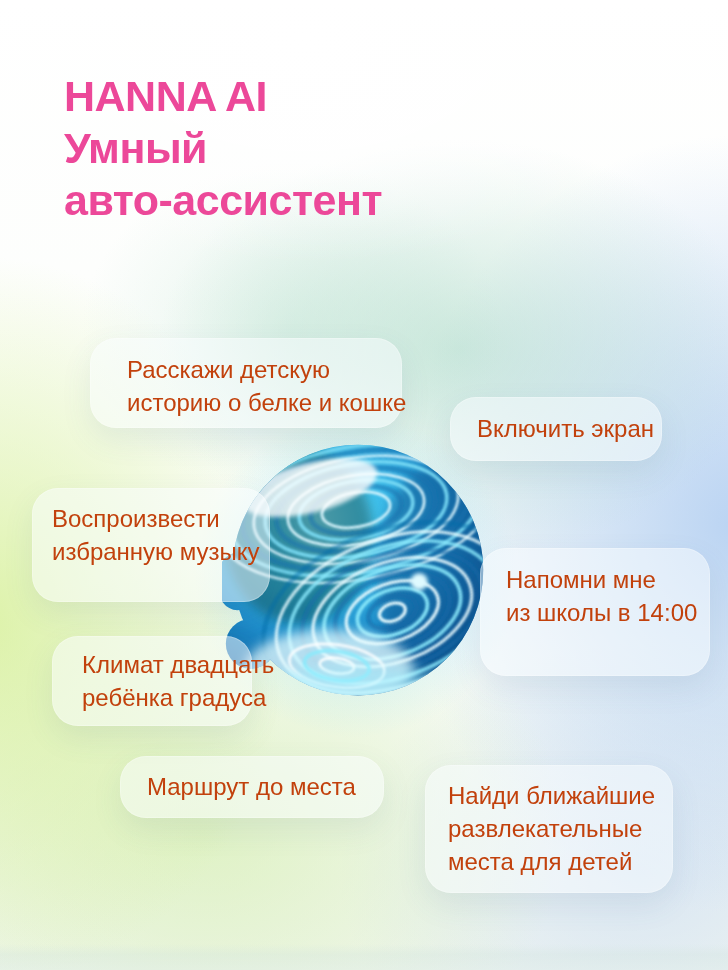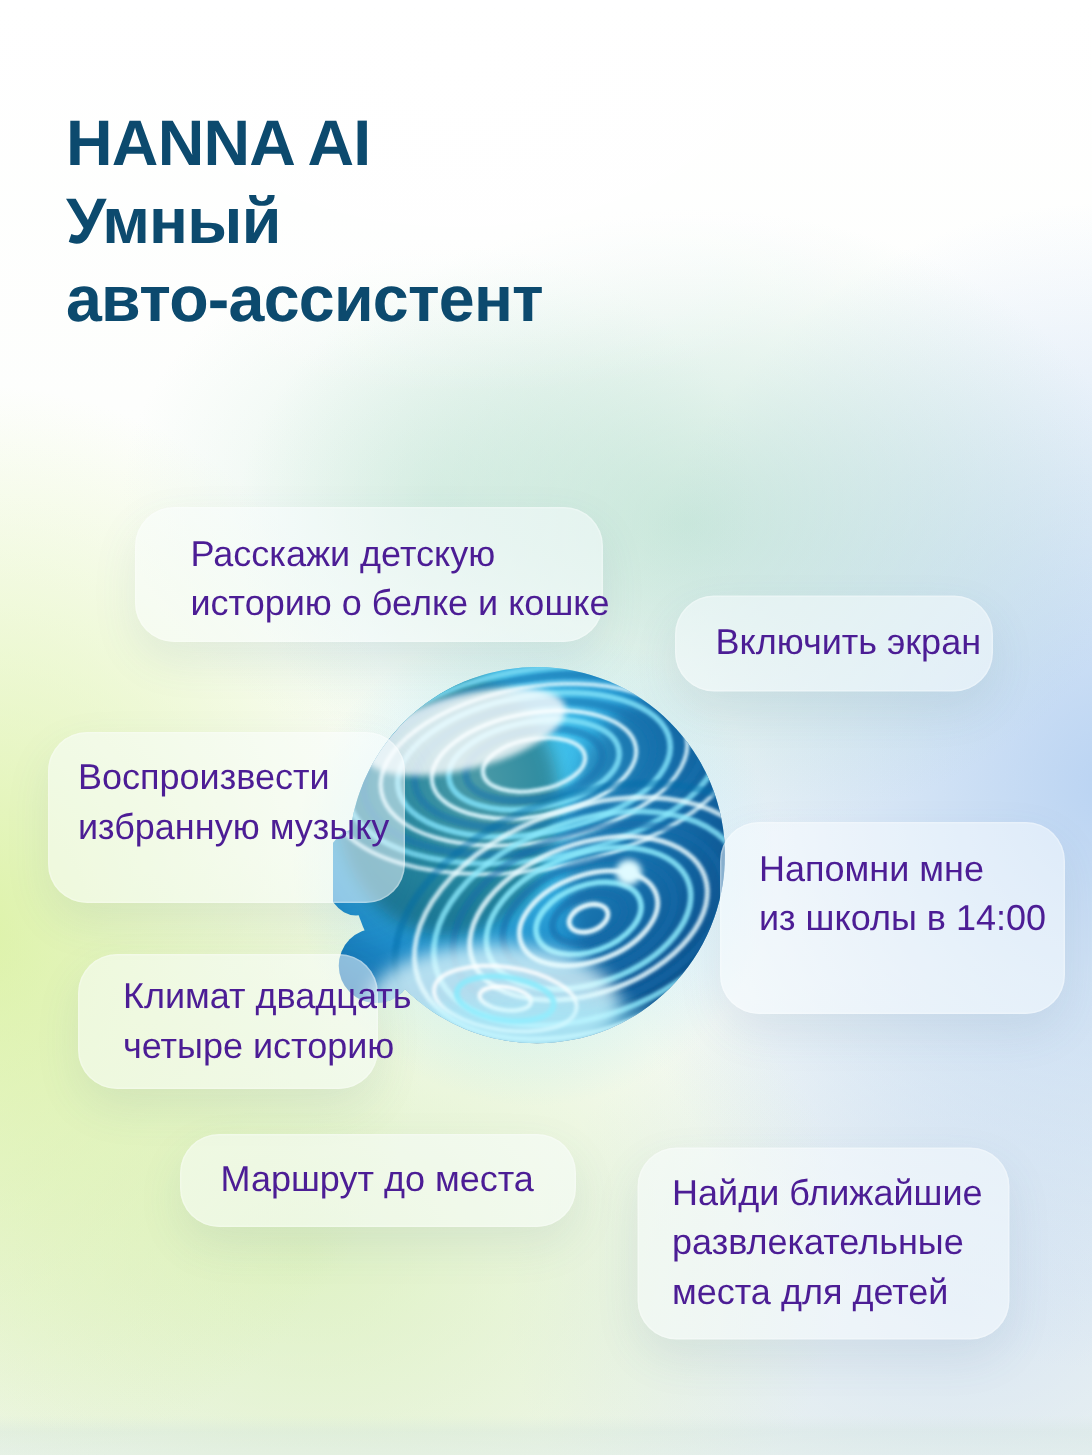--- a/index.html
+++ b/index.html
@@ -31,34 +31,34 @@
     background:radial-gradient(circle, rgba(130,222,250,0.42) 0%, rgba(130,222,250,0.18) 45%, rgba(130,222,250,0) 68%);
     border-radius:50%;
   }
   .orb{position:absolute;left:222px;top:436px;width:268px;height:272px;z-index:2;}
   
   .bubble{
     position:absolute;z-index:3;box-sizing:border-box;
     background:rgba(250,253,255,0.52);
     border-radius:26px;
     box-shadow:0 12px 30px rgba(70,110,140,0.10), inset 0 0 0 1px rgba(255,255,255,0.25);
-    color:#4c1d95;font-size:24px;line-height:33px;font-weight:400;
+    color:#c2410c;font-size:24px;line-height:33px;font-weight:400;
   }
   .bubble .line{display:block;white-space:nowrap;}
   .b1{left:90px; top:338px; width:312px;height:90px; padding:15px 0 0 37px;}
   .b2{left:450px;top:397px; width:212px;height:64px; padding:15px 0 12px 27px;}
   .b3{left:32px; top:488px; width:238px;height:114px; padding:14px 0 0 20px;}
   .b4{left:480px;top:548px; width:230px;height:128px;padding:15px 0 0 26px;}
   .b5{left:52px; top:636px; width:200px;height:90px; padding:12px 0 0 30px;}
   .b6{left:120px;top:756px; width:264px;height:62px; padding:14px 0 0 27px;}
   .b7{left:425px;top:733px; width:248px;height:128px;padding:14px 0 0 23px;margin-top:32px;}
   
   .title{
-    position:absolute;left:44px;top:70px;z-index:4;
-    color:#0c4a6e;font-weight:700;font-size:43px;line-height:52px;
+    position:absolute;left:64px;top:70px;z-index:4;
+    color:#ec4899;font-weight:700;font-size:43px;line-height:52px;
     letter-spacing:-0.5px;
   }
   .title .t-line{display:block;}
 </style>
 </head>
 <body>
 
 <div class="bg"></div>
 <div class="bottom-band"></div>
 
@@ -153,21 +153,21 @@
   <span class="line">избранную музыку</span>
 </div>
 
 <div class="bubble b4">
   <span class="line">Напомни мне</span>
   <span class="line">из школы в 14:00</span>
 </div>
 
 <div class="bubble b5">
   <span class="line">Климат двадцать</span>
-  <span class="line">четыре историю</span>
+  <span class="line">ребёнка градуса</span>
 </div>
 
 <div class="bubble b6">
   <span class="line">Маршрут до места</span>
 </div>
 
 <div class="bubble b7">
   <span class="line">Найди ближайшие</span>
   <span class="line">развлекательные</span>
   <span class="line">места для детей</span>

